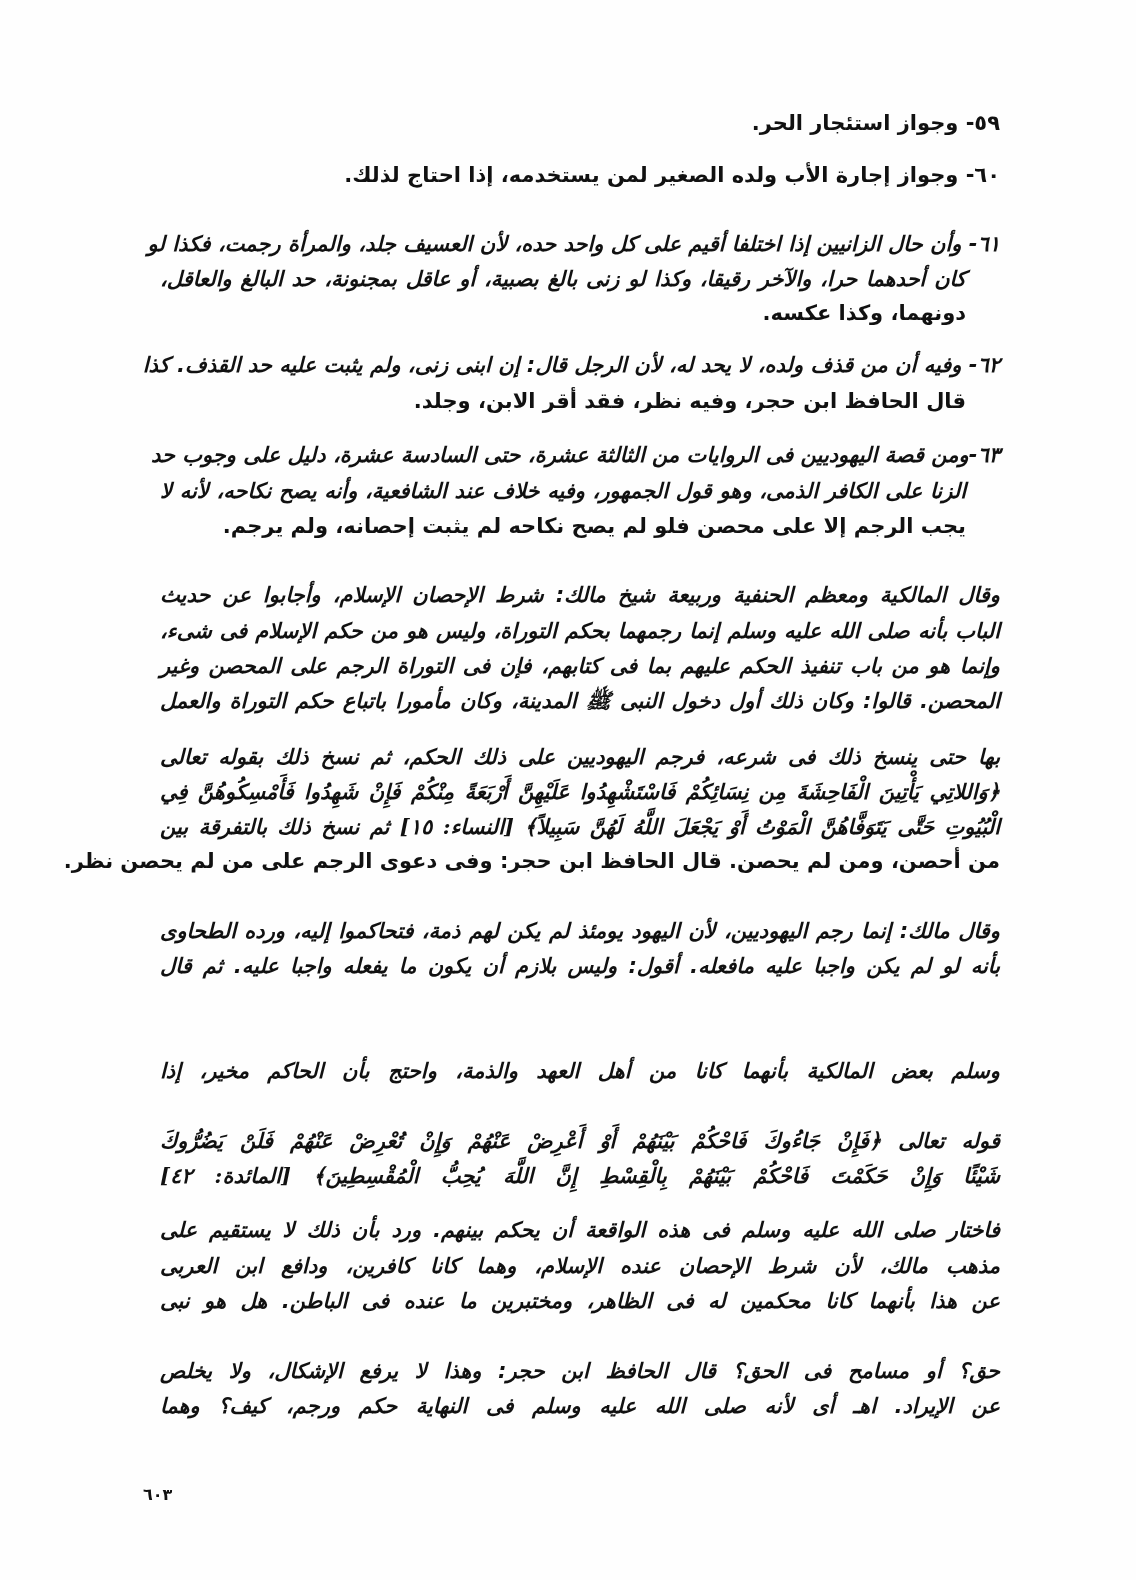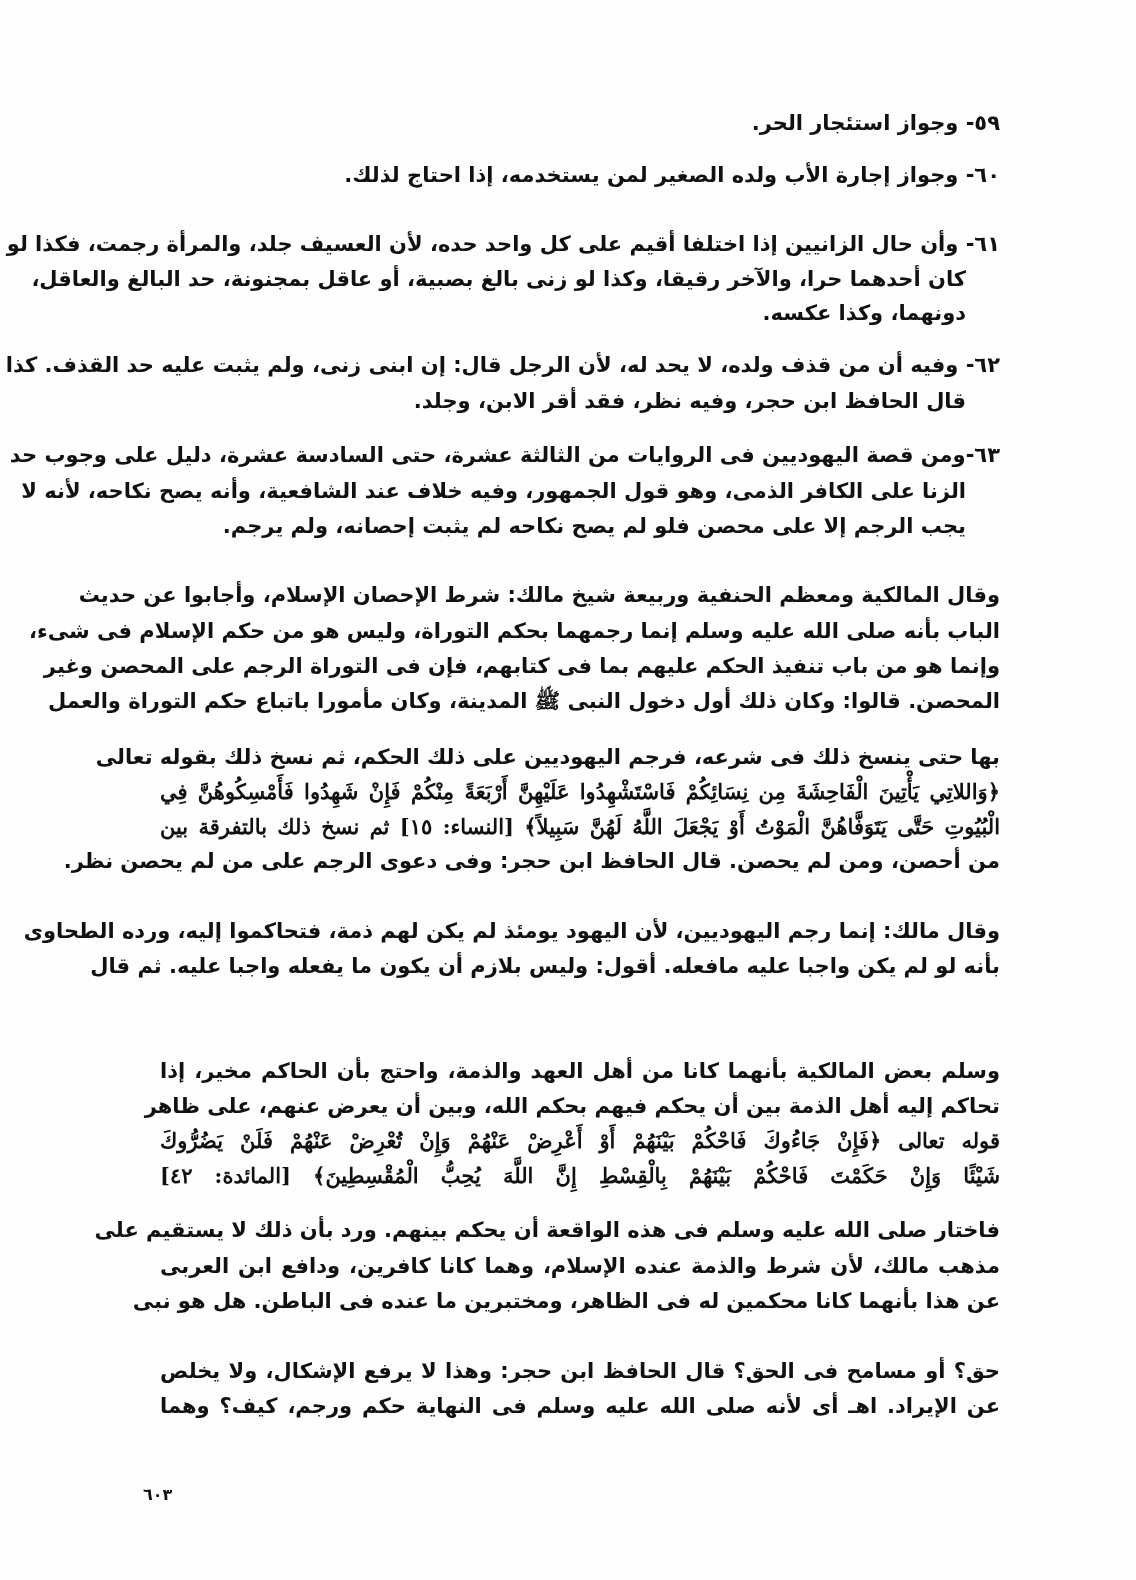--- a/index.html
+++ b/index.html
@@ -12,21 +12,21 @@
     direction: rtl;
   }
   .line {
     position: absolute;
     right: 136px;
     font-size: 21px;
     line-height: 30px;
     white-space: nowrap;
     font-weight: bold;
   }
-  .justify { left: 160px; text-align: justify; text-align-last: justify; }
+  .justify { left: 160px; text-align: justify; text-align-last: justify; font-style: italic; }
   .indent { right: 170px; }
   .quran { font-family: "DejaVu Serif", serif; font-weight: bold; }
   .pagenum {
     position: absolute; left: 143px; top: 1485px;
     font-size: 16px; font-weight: bold; direction: rtl;
   }
 </style>
 </head>
 <body>
 
@@ -51,23 +51,22 @@
   <div class="line justify" style="top:651px">وإنما هو من باب تنفيذ الحكم عليهم بما فى كتابهم، فإن فى التوراة الرجم على المحصن وغير</div>
   <div class="line justify" style="top:742px">بها حتى ينسخ ذلك فى شرعه، فرجم اليهوديين على ذلك الحكم، ثم نسخ ذلك بقوله تعالى</div>
   <div class="line justify quran" style="top:777px">﴿وَاللاتِي يَأْتِينَ الْفَاحِشَةَ مِن نِسَائِكُمْ فَاسْتَشْهِدُوا عَلَيْهِنَّ أَرْبَعَةً مِنْكُمْ فَإِنْ شَهِدُوا فَأَمْسِكُوهُنَّ فِي</div>
   <div class="line justify quran" style="top:812px">الْبُيُوتِ حَتَّى يَتَوَفَّاهُنَّ الْمَوْتُ أَوْ يَجْعَلَ اللَّهُ لَهُنَّ سَبِيلاً﴾ [النساء: ١٥] ثم نسخ ذلك بالتفرقة بين</div>
   <div class="line justify" style="top:916px">وقال مالك: إنما رجم اليهوديين، لأن اليهود يومئذ لم يكن لهم ذمة، فتحاكموا إليه، ورده الطحاوى</div>
 
   <div class="line" style="top:846px">من أحصن، ومن لم يحصن. قال الحافظ ابن حجر: وفى دعوى الرجم على من لم يحصن نظر.</div>
   <div class="line justify" style="top:951px">بأنه لو لم يكن واجبا عليه مافعله. أقول: وليس بلازم أن يكون ما يفعله واجبا عليه. ثم قال</div>
 
   <div class="line justify" style="top:1056px">وسلم بعض المالكية بأنهما كانا من أهل العهد والذمة، واحتج بأن الحاكم مخير، إذا</div>
-  <div class="line justify" style="top:1091px">تحاكم إليه أهل الذمة بين أن يحكم فيهم بحكم الله، وبين أن يعرض عنهم، على ظاهر</div>
   <div class="line justify quran" style="top:1126px">قوله تعالى ﴿فَإِنْ جَاءُوكَ فَاحْكُمْ بَيْنَهُمْ أَوْ أَعْرِضْ عَنْهُمْ وَإِنْ تُعْرِضْ عَنْهُمْ فَلَنْ يَضُرُّوكَ</div>
   <div class="line justify quran" style="top:1161px">شَيْئًا وَإِنْ حَكَمْتَ فَاحْكُمْ بَيْنَهُمْ بِالْقِسْطِ إِنَّ اللَّهَ يُحِبُّ الْمُقْسِطِينَ﴾ [المائدة: ٤٢]</div>
   <div class="line justify" style="top:1215px">فاختار صلى الله عليه وسلم فى هذه الواقعة أن يحكم بينهم. ورد بأن ذلك لا يستقيم على</div>
-  <div class="line justify" style="top:1251px">مذهب مالك، لأن شرط والذمة عنده الإسلام، وهما كانا كافرين، ودافع ابن العربى</div>
+  <div class="line justify" style="top:1251px">مذهب مالك، لأن شرط الإحصان عنده الإسلام، وهما كانا كافرين، ودافع ابن العربى</div>
   <div class="line justify" style="top:1286px">عن هذا بأنهما كانا محكمين له فى الظاهر، ومختبرين ما عنده فى الباطن. هل هو نبى</div>
   <div class="line justify" style="top:1356px">حق؟ أو مسامح فى الحق؟ قال الحافظ ابن حجر: وهذا لا يرفع الإشكال، ولا يخلص</div>
   <div class="line justify" style="top:1391px">عن الإيراد. اهـ أى لأنه صلى الله عليه وسلم فى النهاية حكم ورجم، كيف؟ وهما</div>
 
   <div class="pagenum">٦٠٣</div>
 </div>
 
 </body></html>

